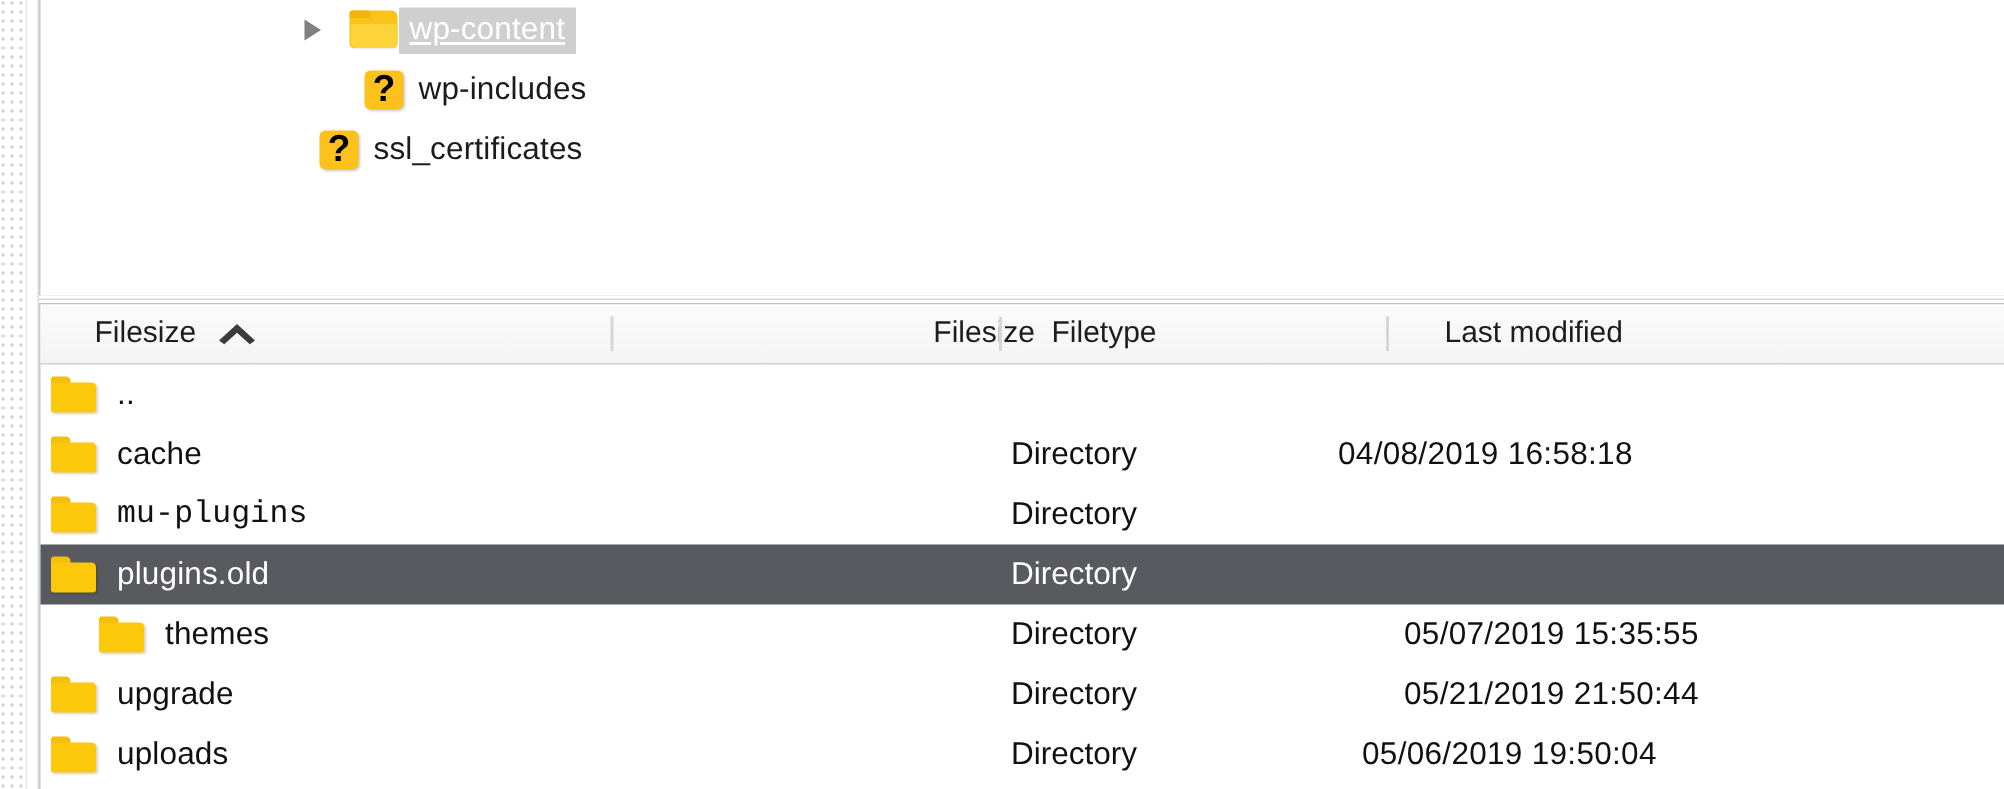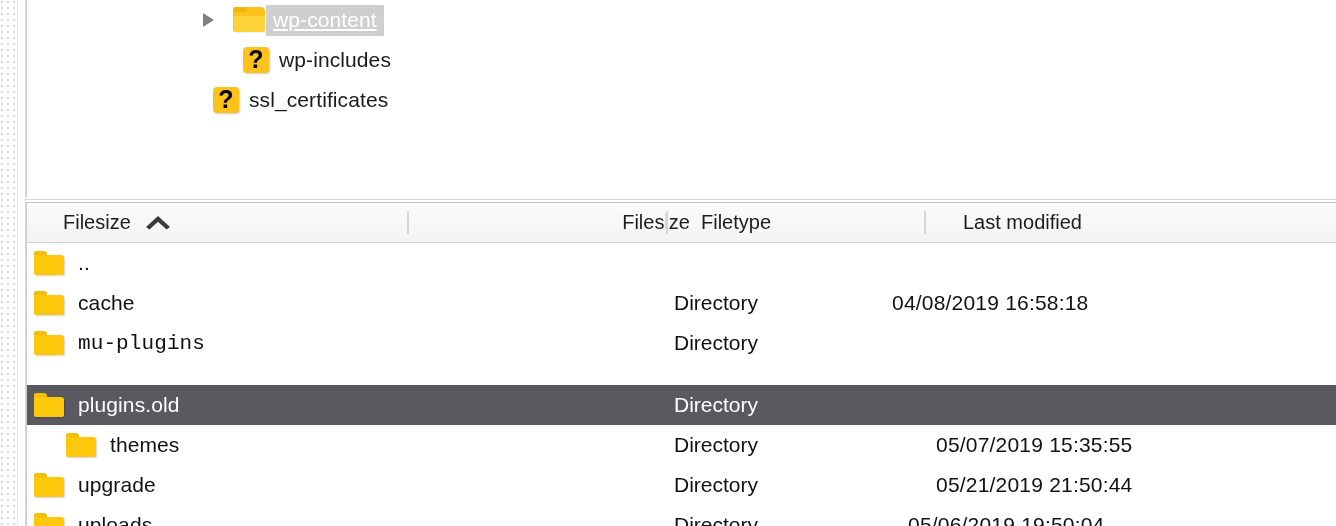--- a/index.html
+++ b/index.html
@@ -101,21 +101,21 @@
   .sort-caret{
     display:inline-block;margin-left:12px;position:relative;top:-2px;
   }
   .sort-caret svg{display:block;}
 
   .rows{position:relative;}
   .row{
     position:relative;height:40px;display:flex;align-items:center;
     box-sizing:border-box;
   }
-  .row.sel{background:#595960;margin-top:22px;}
+  .row.sel{background:#595960;}
   .cell-name{
     position:absolute;left:0;top:0;height:40px;display:flex;align-items:center;
     white-space:nowrap;
   }
   .folder-ic{
     position:relative;flex:0 0 auto;width:30px;height:24px;margin-left:7px;margin-right:14px;
   }
   .folder-ic .tab{
     position:absolute;left:0;top:0;width:13px;height:5px;background:#f5bd0c;border-radius:2px 3px 0 0;
   }

